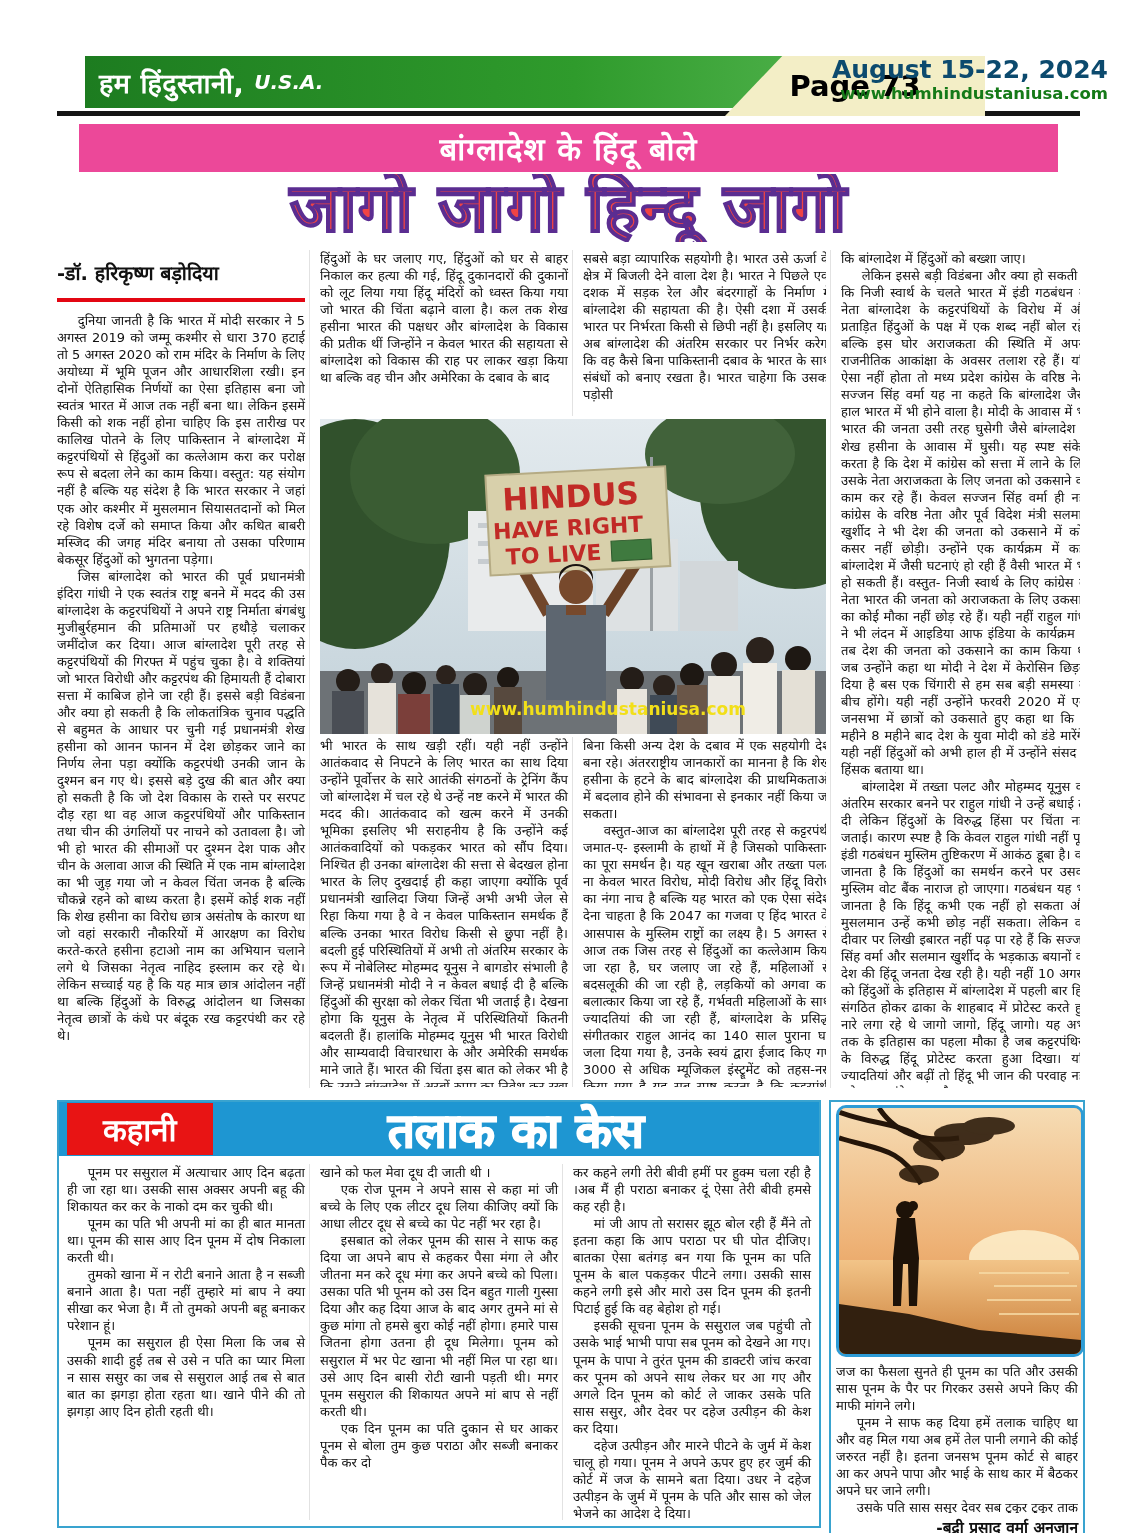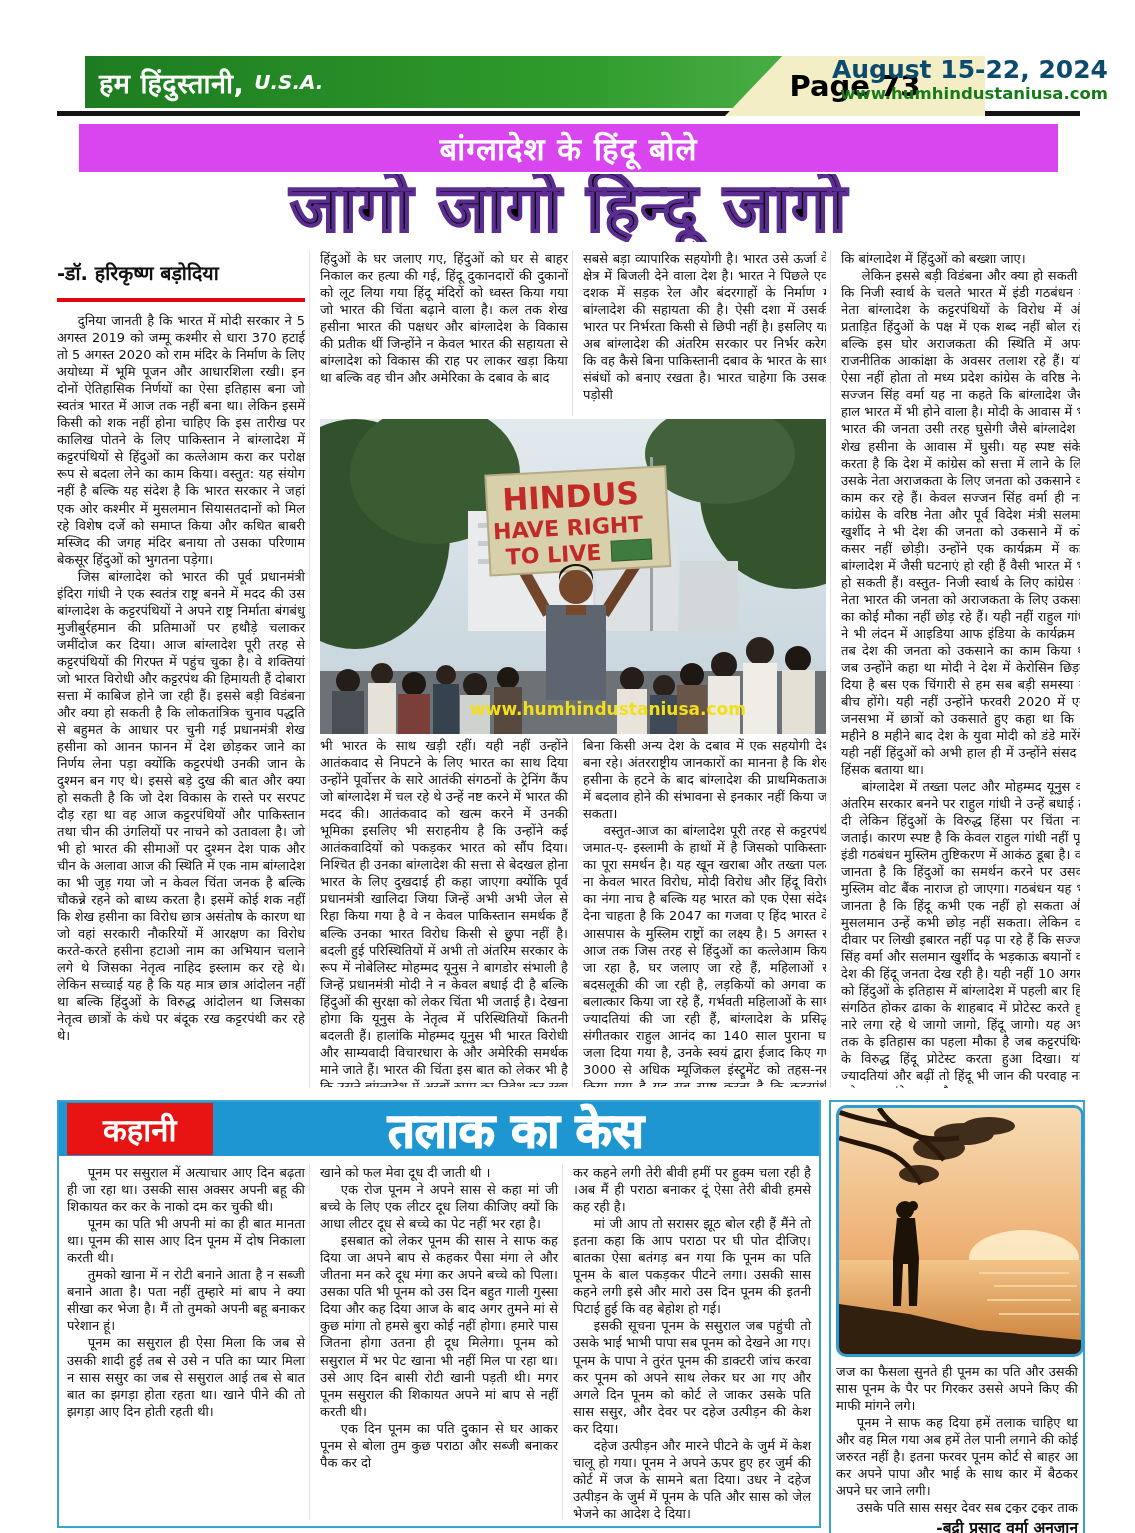--- a/index.html
+++ b/index.html
@@ -17,23 +17,23 @@
   .mast-page{position:absolute;left:640px;top:2px;width:260px;height:60px;background:#f3eec6;
       clip-path:polygon(22% 0,100% 0,100% 100%,0 100%);
       display:flex;align-items:center;justify-content:center;}
   .mast-page span{font-weight:bold;font-size:29px;color:#000;}
   .mast-right{position:absolute;right:0;top:2px;text-align:right;line-height:1.15;}
   .issue-date{color:#0c4a6e;font-weight:bold;font-size:25px;}
   .website-url{color:#157a18;font-weight:bold;font-size:16.5px;}
   .mast-rule{height:5px;background:#141414;margin-top:1px;}
 
   
-  .kicker{margin:8px 22px 0 22px;background:#d946ef;color:#fff;text-align:center;
+  .kicker{margin:8px 22px 0 22px;background:#ec4899;color:#fff;text-align:center;
       font-weight:bold;font-size:31px;padding:3px 0;letter-spacing:1px;}
-  .headline{margin-top:2px;text-align:center;color:#000000;font-weight:bold;font-size:67px;
+  .headline{margin-top:2px;text-align:center;color:#ef4444;font-weight:bold;font-size:67px;
       line-height:1.02;white-space:nowrap;overflow:hidden;-webkit-text-stroke:2px #5b2d91;letter-spacing:1px;}
 
   
   .article{margin-top:8px;display:flex;gap:10px;height:838px;overflow:hidden;}
   .col{width:248px;flex:0 0 auto;}
   .mid{width:506px;flex:0 0 auto;}
   .vdiv{border-right:1px solid #e2e2e2;padding-right:4px;}
   .mid-top,.mid-bottom{display:flex;gap:10px;}
   .mid-top{height:166px;overflow:hidden;}
   .mid-bottom{height:350px;overflow:hidden;}
@@ -265,21 +265,21 @@
             <g fill="#1d1208">
               <circle cx="66" cy="102" r="9"></circle>
               <circle cx="74" cy="98" r="5"></circle>
               <path d="M58,110 L76,110 L80,150 L78,198 L70,198 L69,156 L64,156 L62,198 L54,198 L54,150 Z"></path>
             </g>
             <polygon points="0,246 0,196 70,206 140,222 242,232 242,246" fill="#32200f"></polygon>
           </svg>
         </div>
         <div class="story-right-text continued">
             <p class="para">जज का फैसला सुनते ही पूनम का पति और उसकी सास पूनम के पैर पर गिरकर उससे अपने किए की माफी मांगने लगे।</p>
-            <p class="para">पूनम ने साफ कह दिया हमें तलाक चाहिए था और वह मिल गया अब हमें तेल पानी लगाने की कोई जरुरत नहीं है। इतना फरवर पूनम कोर्ट से बाहर आ कर अपने पापा और भाई के साथ कार में बैठकर अपने घर जाने लगी।</p>
+            <p class="para">पूनम ने साफ कह दिया हमें तलाक चाहिए था और वह मिल गया अब हमें तेल पानी लगाने की कोई जरुरत नहीं है। इतना जनसभ पूनम कोर्ट से बाहर आ कर अपने पापा और भाई के साथ कार में बैठकर अपने घर जाने लगी।</p>
             <p class="para">उसके पति सास ससुर देवर सब टुकुर टुकुर ताक रहे थे। और अपने किए पर बहुत पछता रहे थे।</p>
           </div>
         <div class="credit">
           <div>-बद्री प्रसाद वर्मा अनजान</div>
 
         </div>
       </div>
     </div>
 
   </div>

